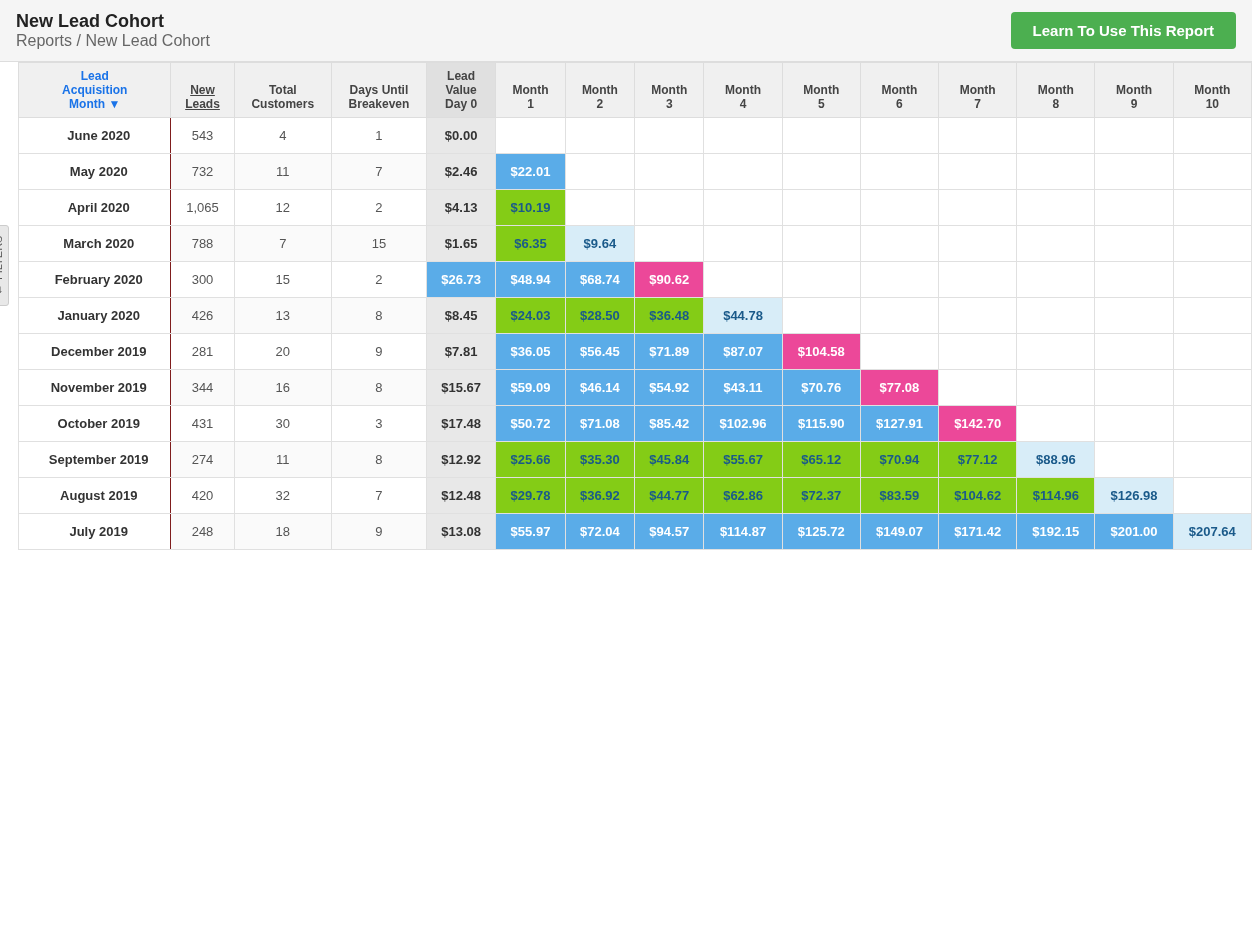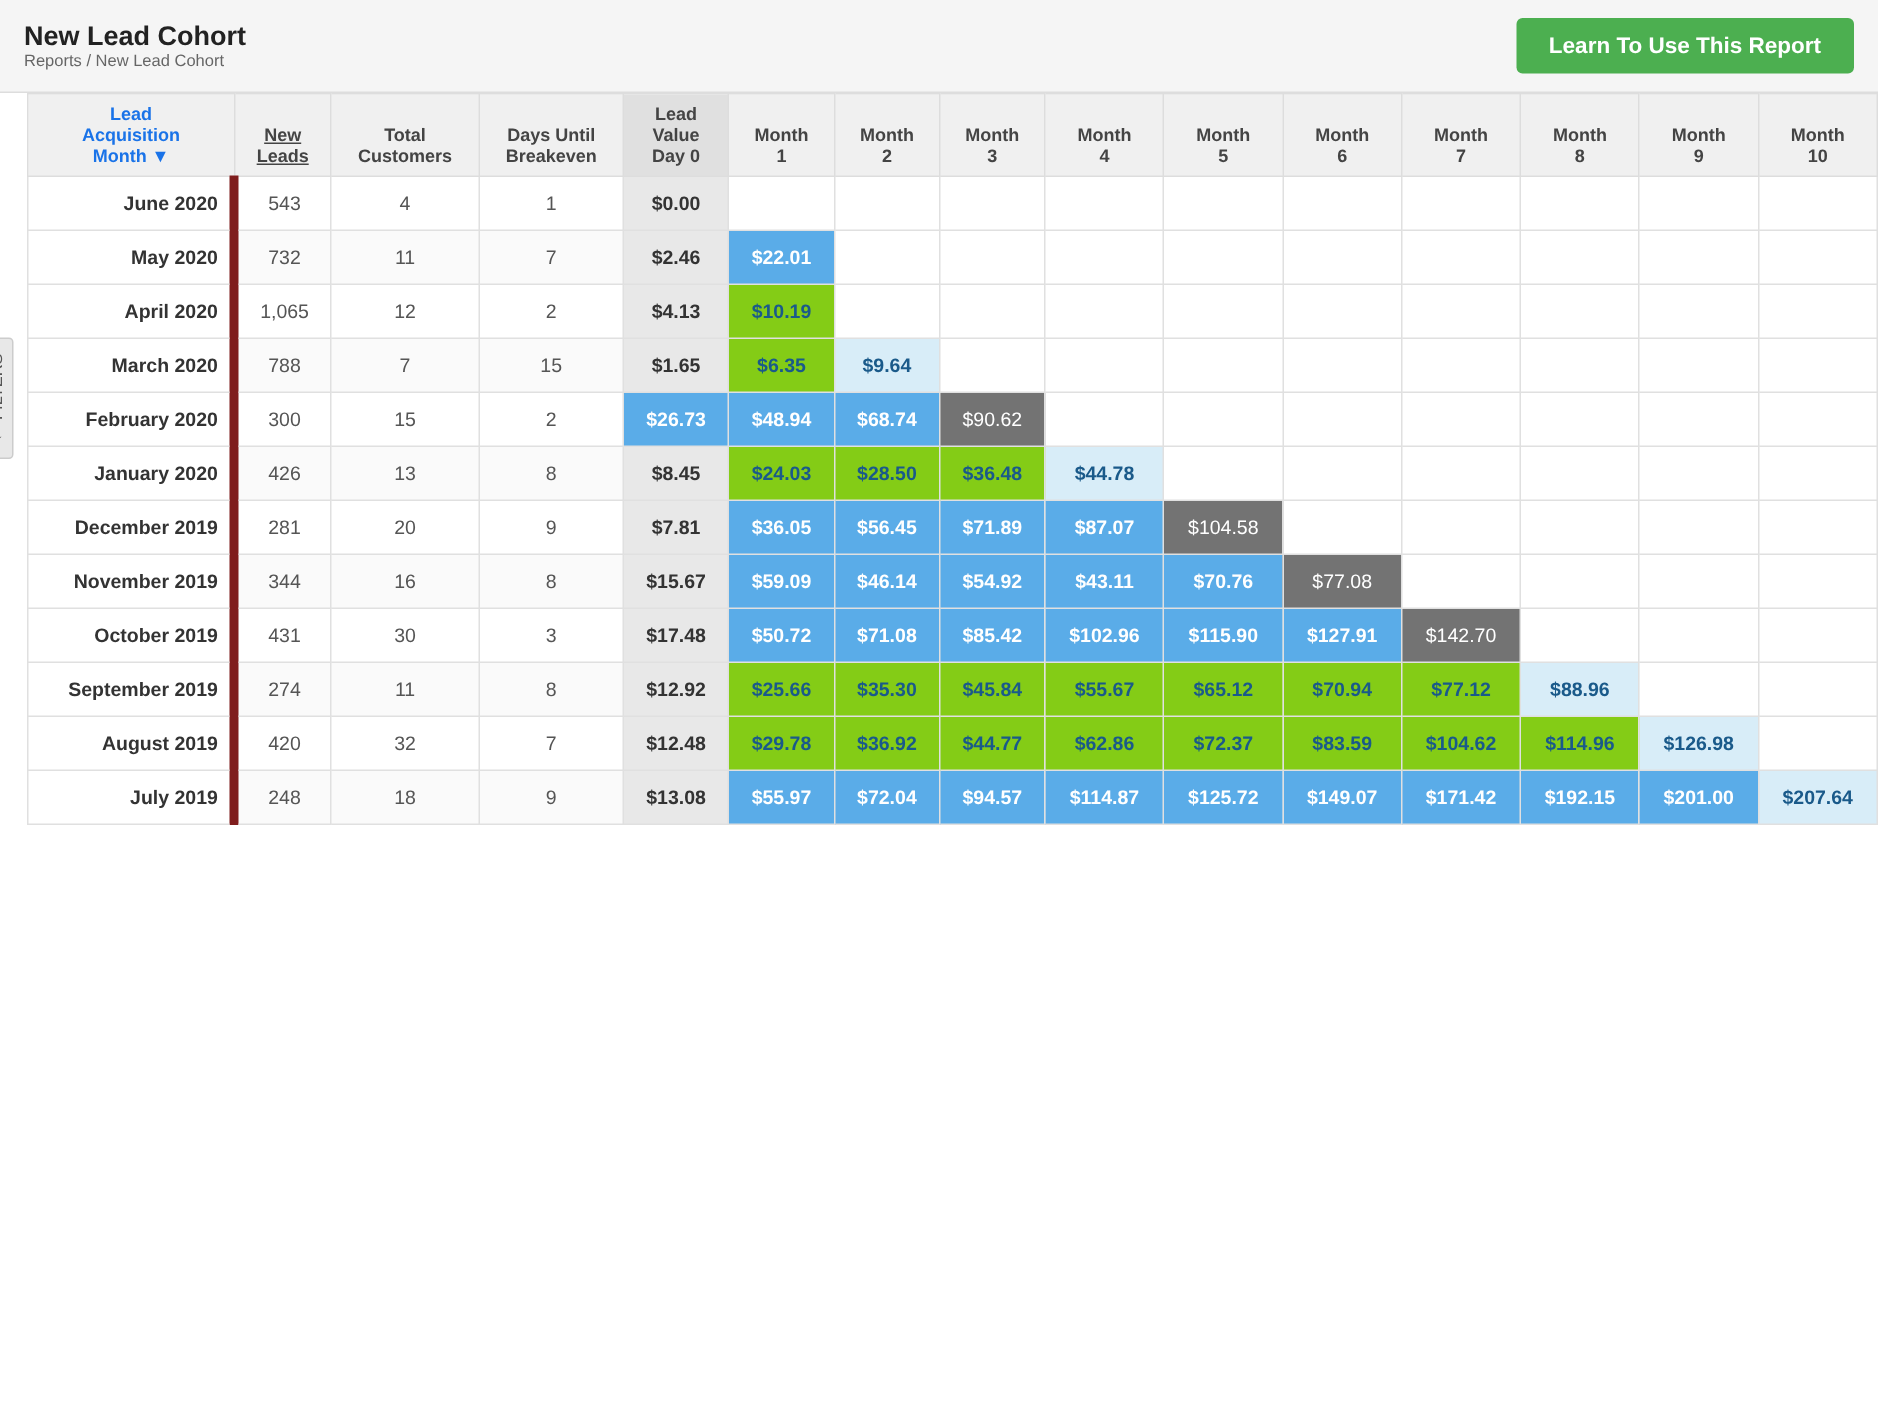--- a/index.html
+++ b/index.html
@@ -14,21 +14,21 @@
       justify-content: space-between;
       min-height: 62px;
     }
     .header-left {}
     .header-title {
       font-size: 18px;
       font-weight: 700;
       color: #222;
     }
     .breadcrumb {
-      font-size: 11px;
+      font-size: 16px;
       color: #666;
     }
     .breadcrumb span { color: #666; }
     .breadcrumb a { color: #666; text-decoration: none; }
     .learn-btn {
       background: #4caf50;
       color: #fff;
       border: none;
       border-radius: 4px;
       padding: 10px 22px;
@@ -101,40 +101,40 @@
 
     tbody td {
       border: 1px solid #e0e0e0;
       padding: 10px 8px;
       text-align: center;
       vertical-align: middle;
       font-size: 13px;
     }
     tbody td.month-label {
       font-weight: 700;
-      text-align: right;
-      padding-left: 0;
+      text-align: center;
+      padding-left: 16px;
       white-space: nowrap;
       background: #fff;
-      border-right: 6px solid #7f1d1d;
+      border-right: 1px solid #7f1d1d;
     }
     tbody td.num-cell {
       color: #555;
     }
     tbody td.value-cell {
       background: #e8e8e8;
       font-weight: 600;
       color: #333;
       text-align: center;
     }
 
     
     .cohort-light { background: #84cc16; color: #1a5a8a; font-weight: 600; }
     .cohort-medium { background: #5aace8; color: #fff; font-weight: 600; }
-    .cohort-dark { background: #737373; color: #fff; font-weight: 400; text-align: center; }
+    .cohort-dark { background: #ec4899; color: #fff; font-weight: 700; text-align: center; }
     .cohort-empty { background: #fff; color: transparent; }
     .cohort-lightest { background: #d8edf8; color: #1a5a8a; font-weight: 600; }
   </style>
 </head>
 <body>
 
 <div>
   <div class="header">
     <div class="header-left">
       <div class="header-title">New Lead Cohort</div>

